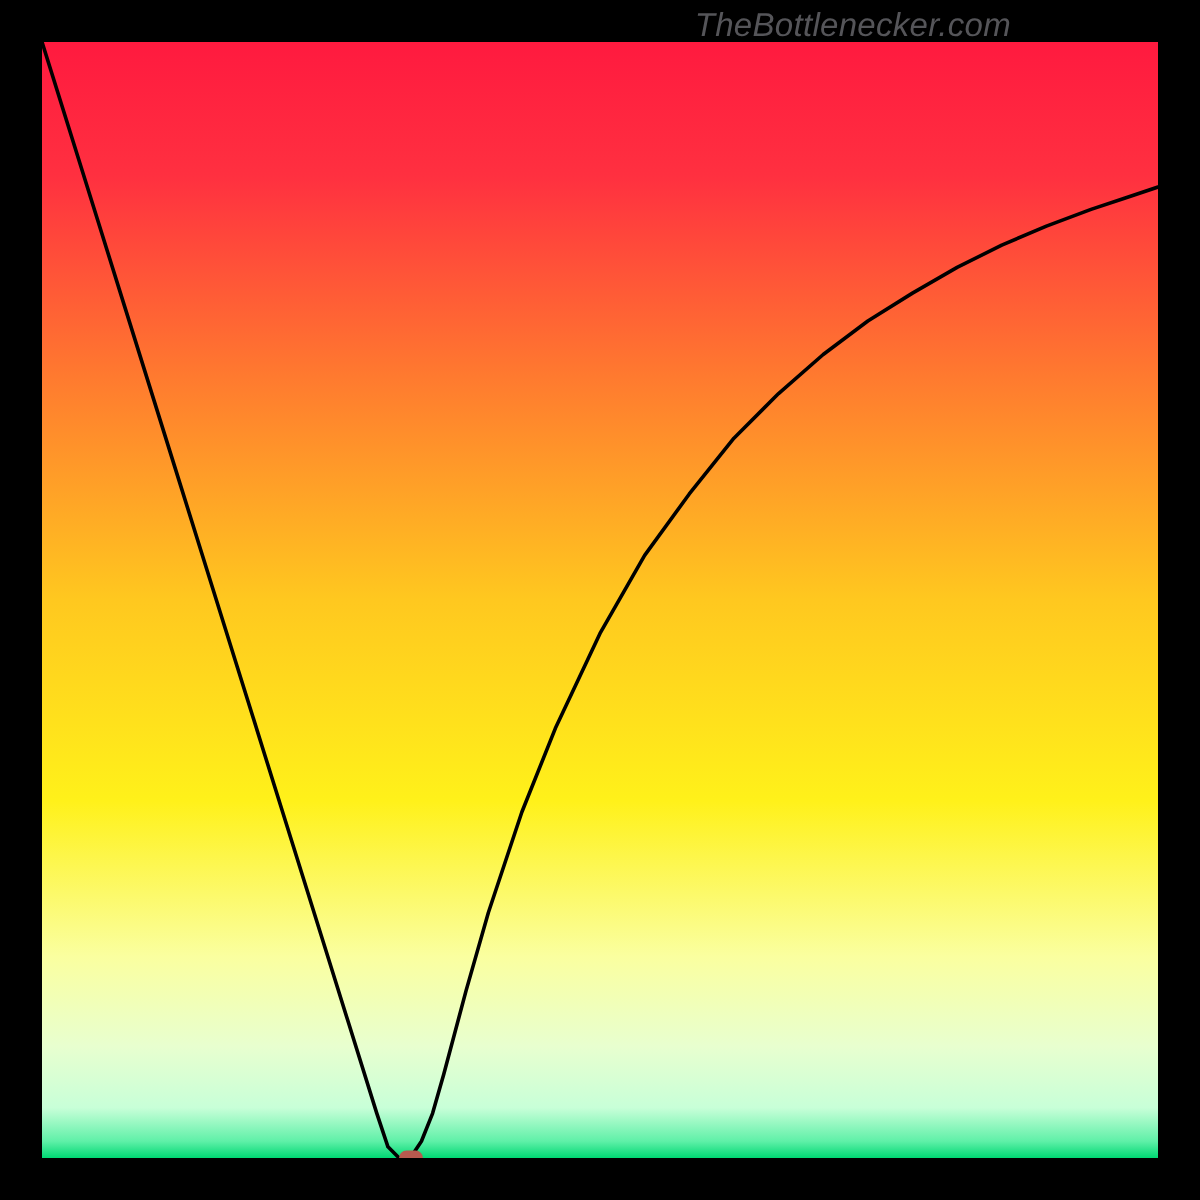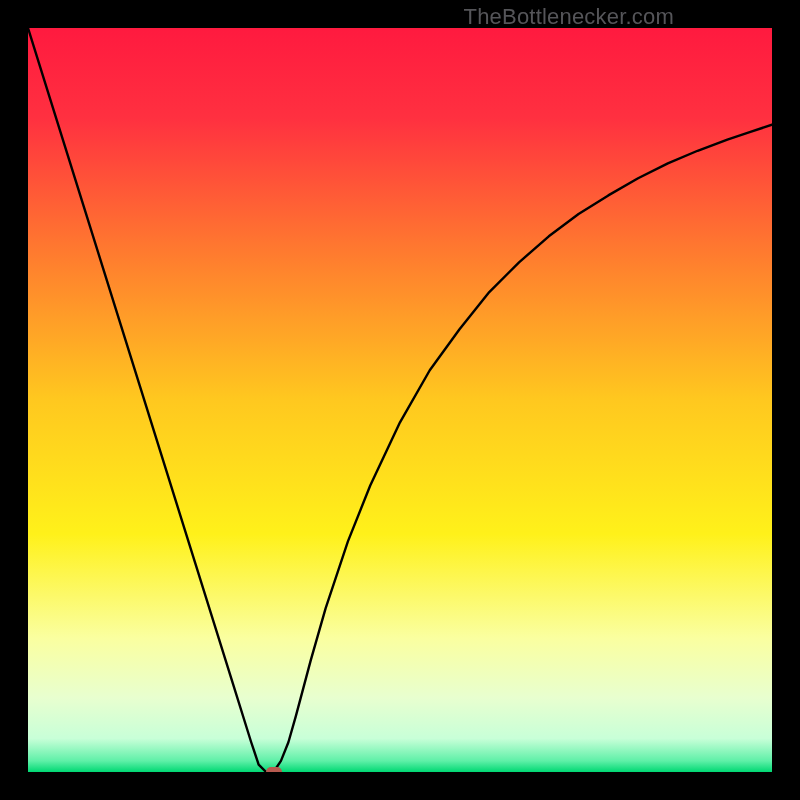--- a/index.html
+++ b/index.html
@@ -11,20 +11,21 @@
     font-family: Arial, Helvetica, sans-serif;
     overflow: hidden;
   }
   .frame {
     position: absolute;
     top: 0;
     left: 0;
     width: 684px;
     height: 800px;
     background: #000;
+    font-style: italic;
   }
   .plot-area {
     position: absolute;
     top: 28px;
     left: 28px;
     width: 744px;
     height: 744px;
     overflow: hidden;
   }
   .gradient-bg {

